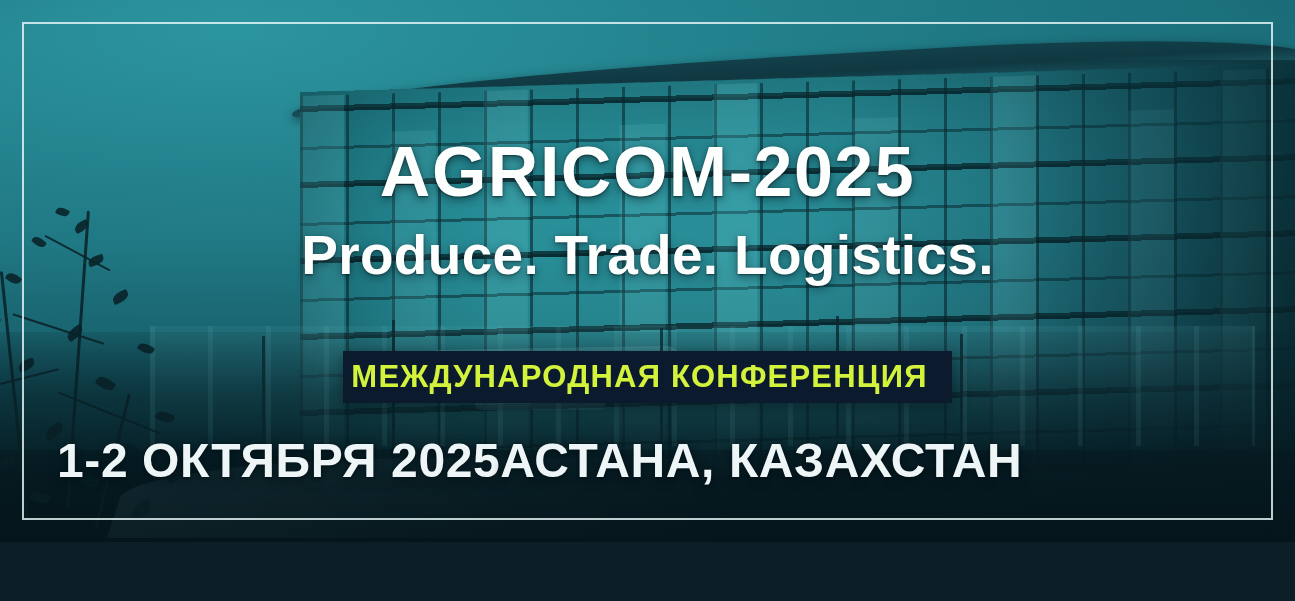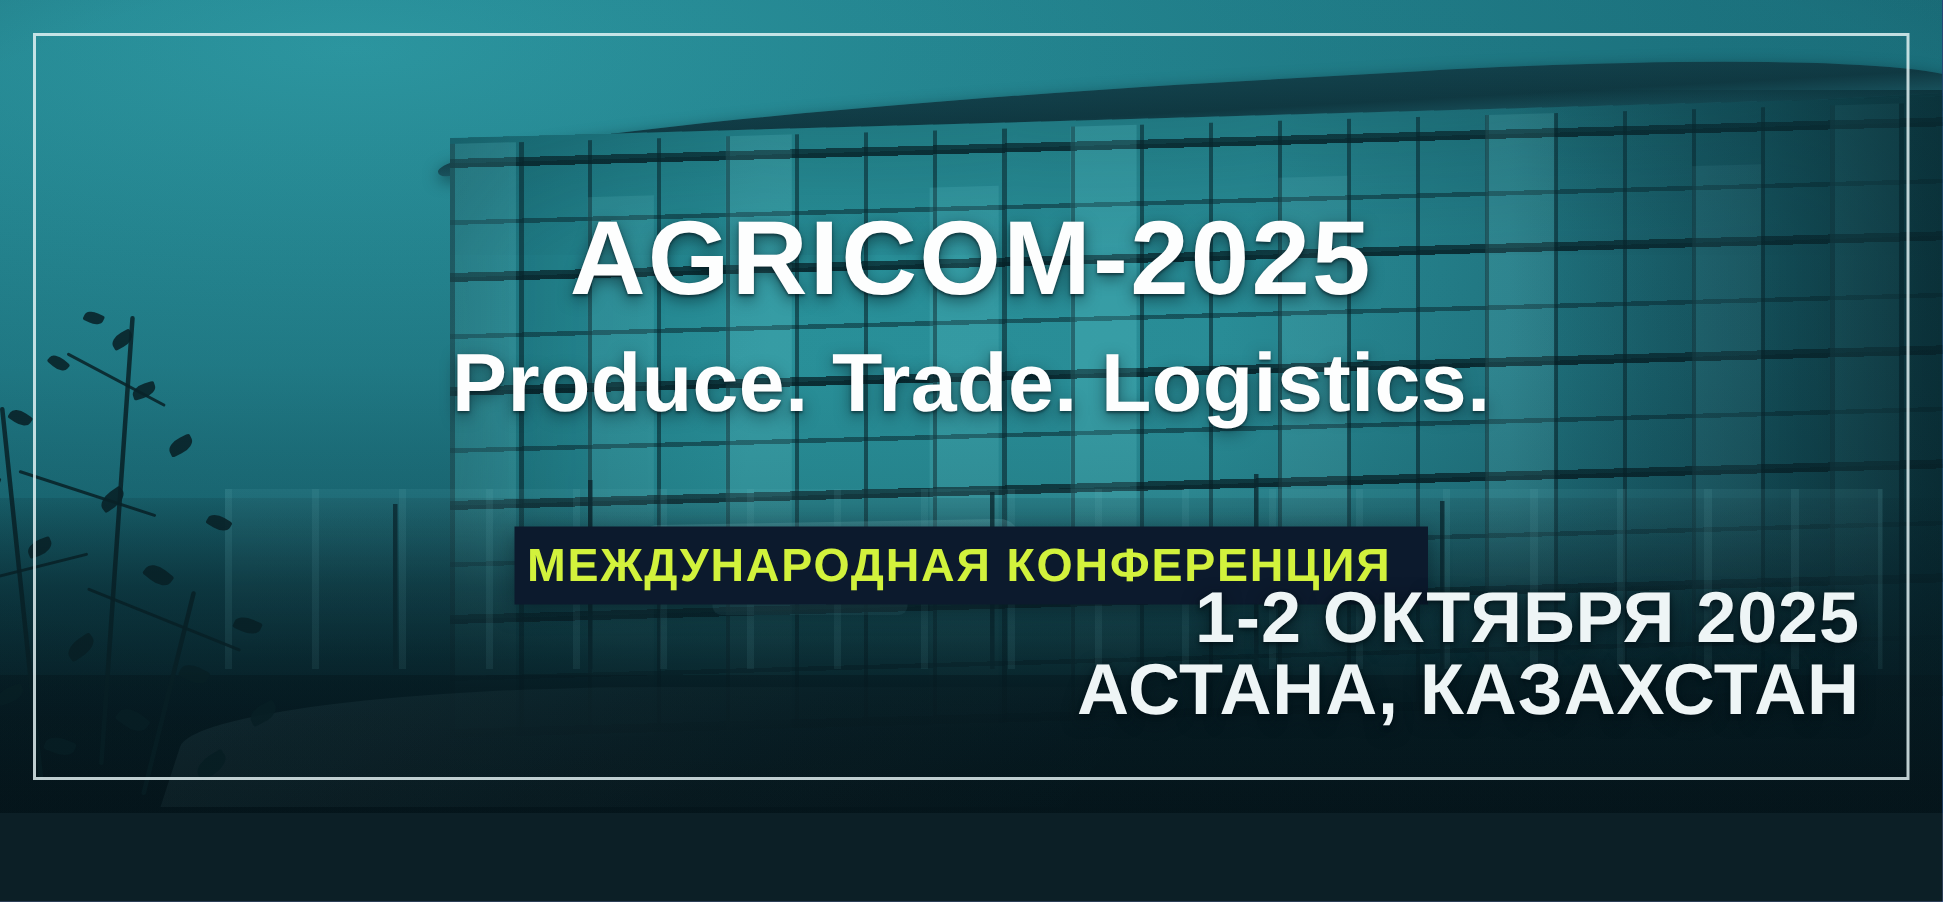--- a/index.html
+++ b/index.html
@@ -7,21 +7,21 @@
   html,body{
     width:1295px; height:601px; overflow:hidden;
     background:#0c1f26;
     font-family:"Liberation Sans", sans-serif;
   }
 
   .poster{
     position:relative;
     width:1295px; height:542px;
     overflow:hidden;
-    background:#1d4ed8;
+    background:#c2410c;
   }
 
   
   .bg-layer{ position:absolute; inset:0; }
 
   
   .sky{
     background:
       radial-gradient(120% 90% at 18% 6%, #2e98a2 0%, #24838e 32%, #1d727e 58%, #16606c 100%);
   }
@@ -211,21 +211,21 @@
     font-size:31px;
     font-weight:700;
     letter-spacing:1.2px;
     line-height:1;
     padding:10px 24px 11px 8px;
     box-shadow:0 4px 14px rgba(3,18,26,.5);
   }
 
   .footer{
     position:absolute; left:57px; right:55px; bottom:57px;
-    display:flex; justify-content:flex-start; align-items:flex-end;flex-direction:column;
+    display:flex; justify-content:flex-start; align-items:flex-end;
   }
   .footer-item{
     color:#eef5f6;
     font-size:48px;
     font-weight:700;
     letter-spacing:.6px;
     line-height:1;
     text-shadow:0 3px 12px rgba(2,16,22,.75), 0 1px 3px rgba(2,16,22,.8);
   }
 </style>

